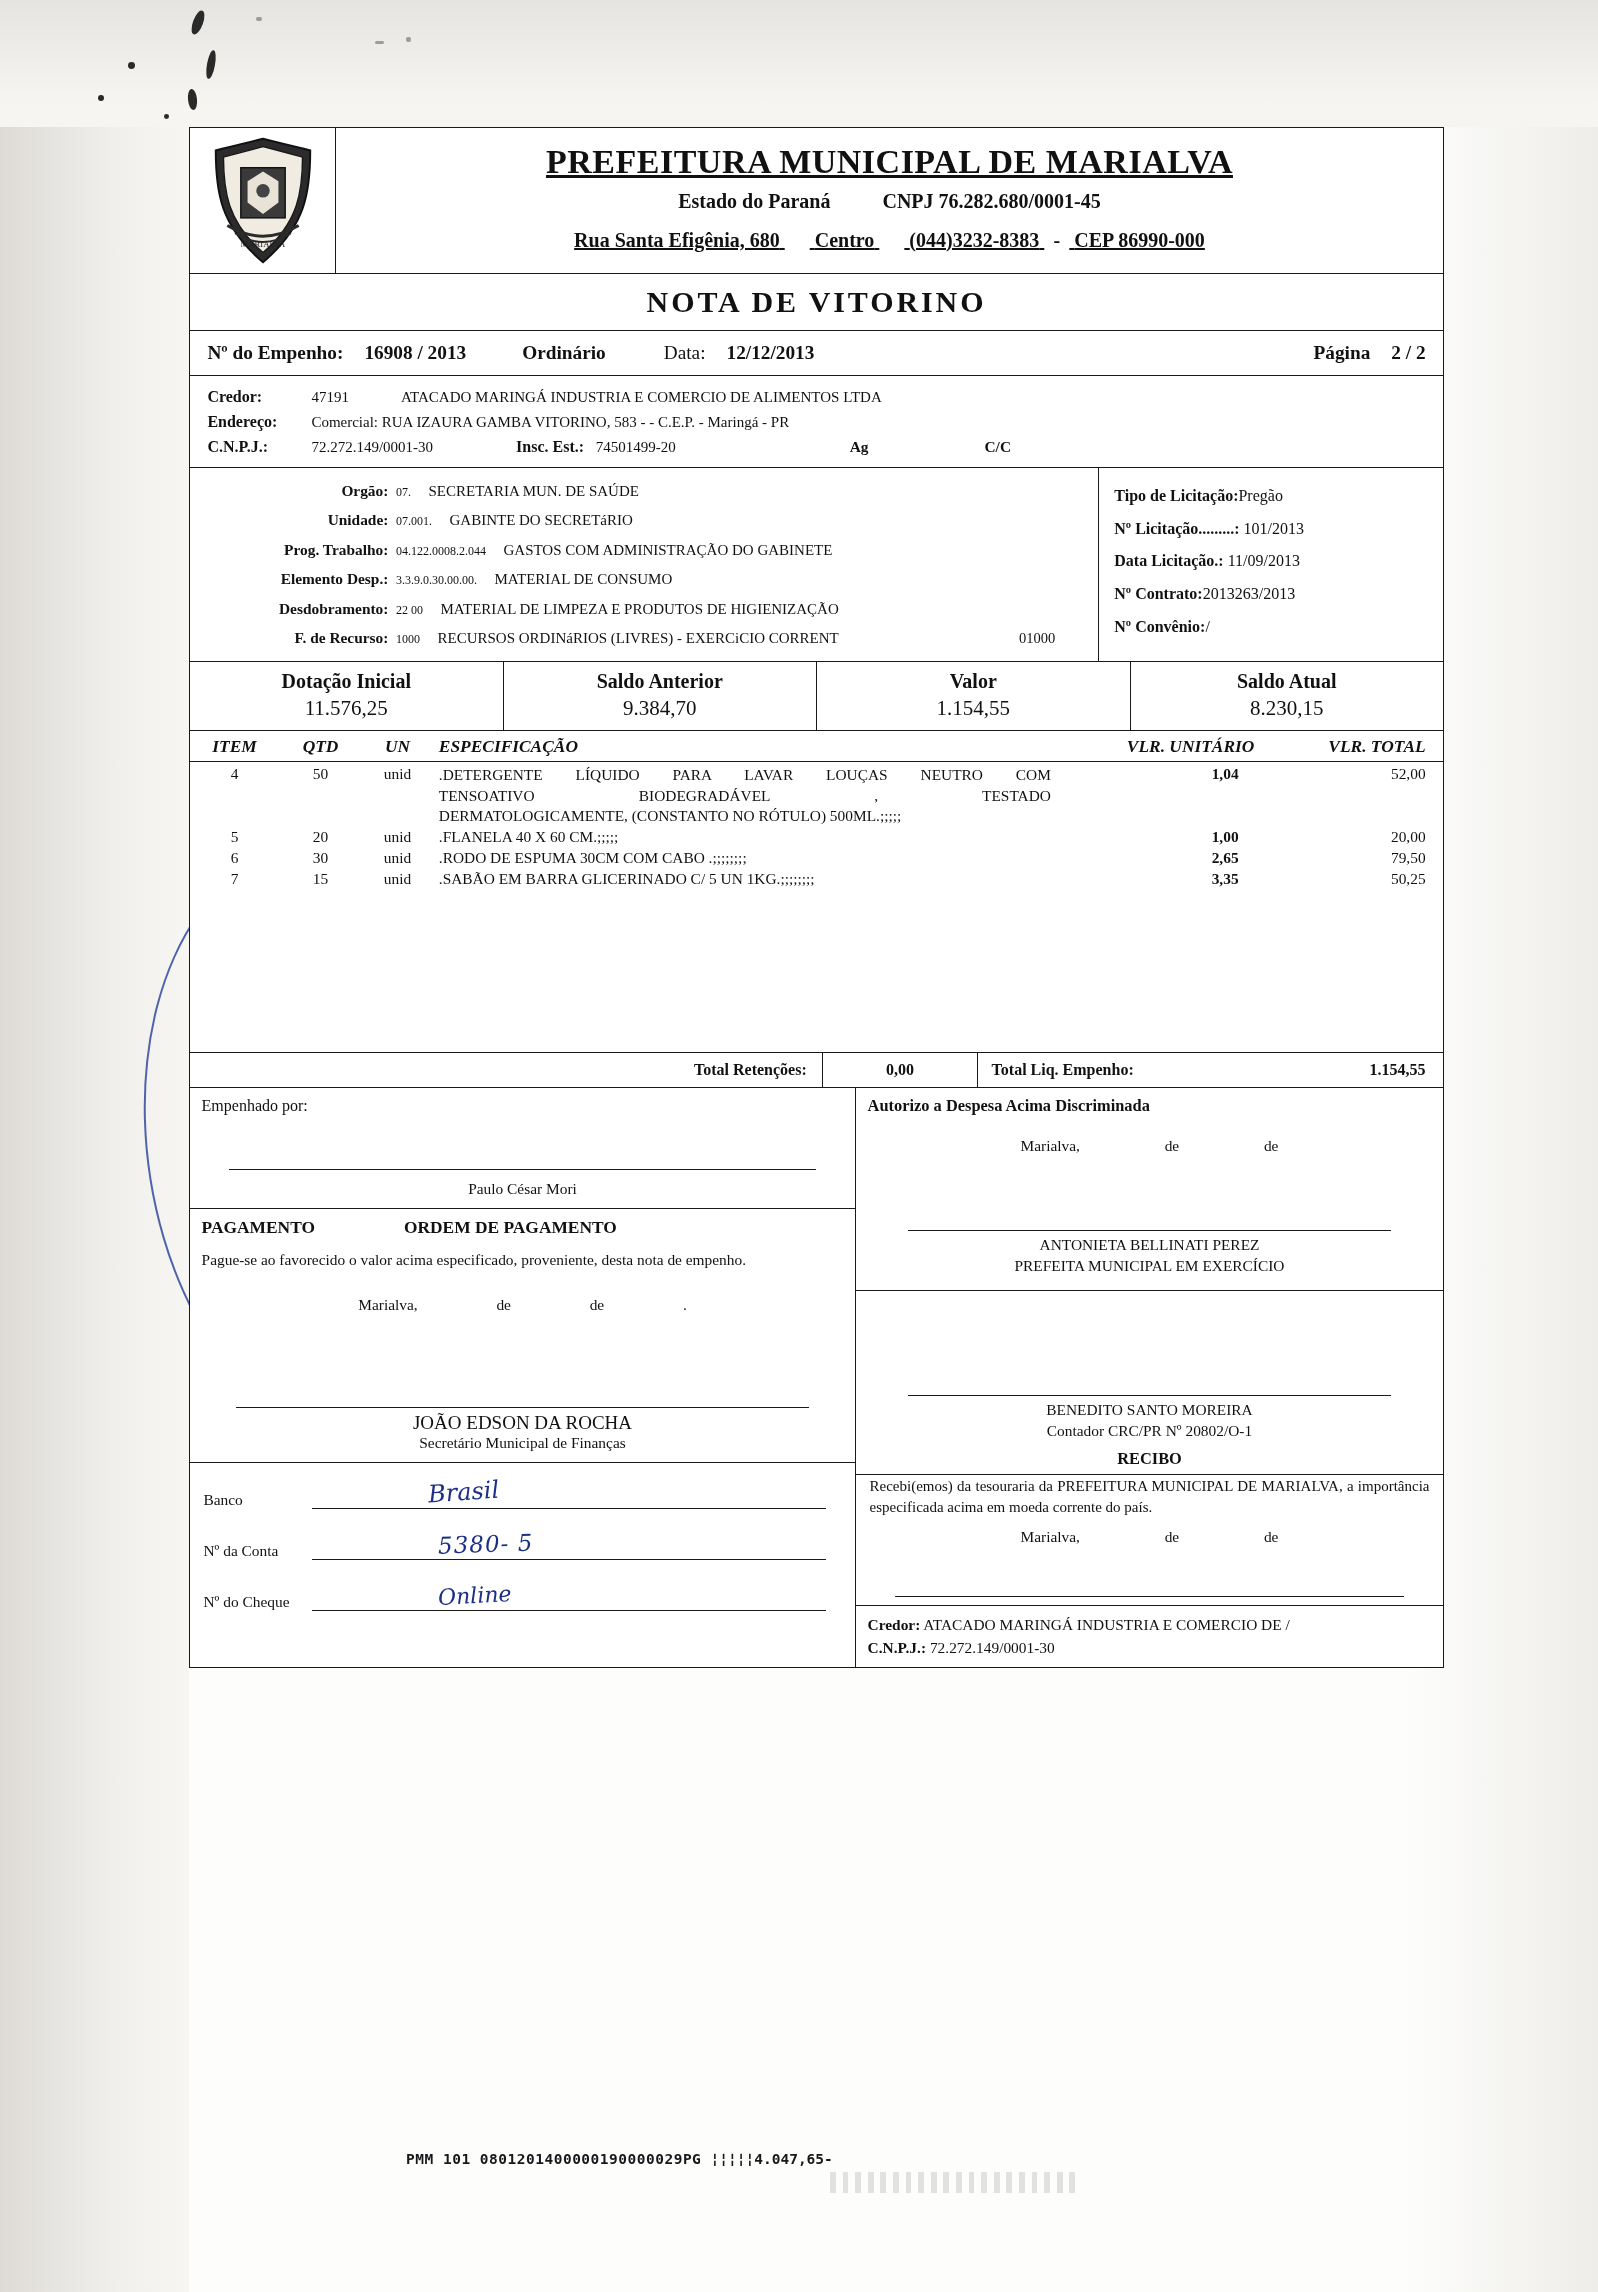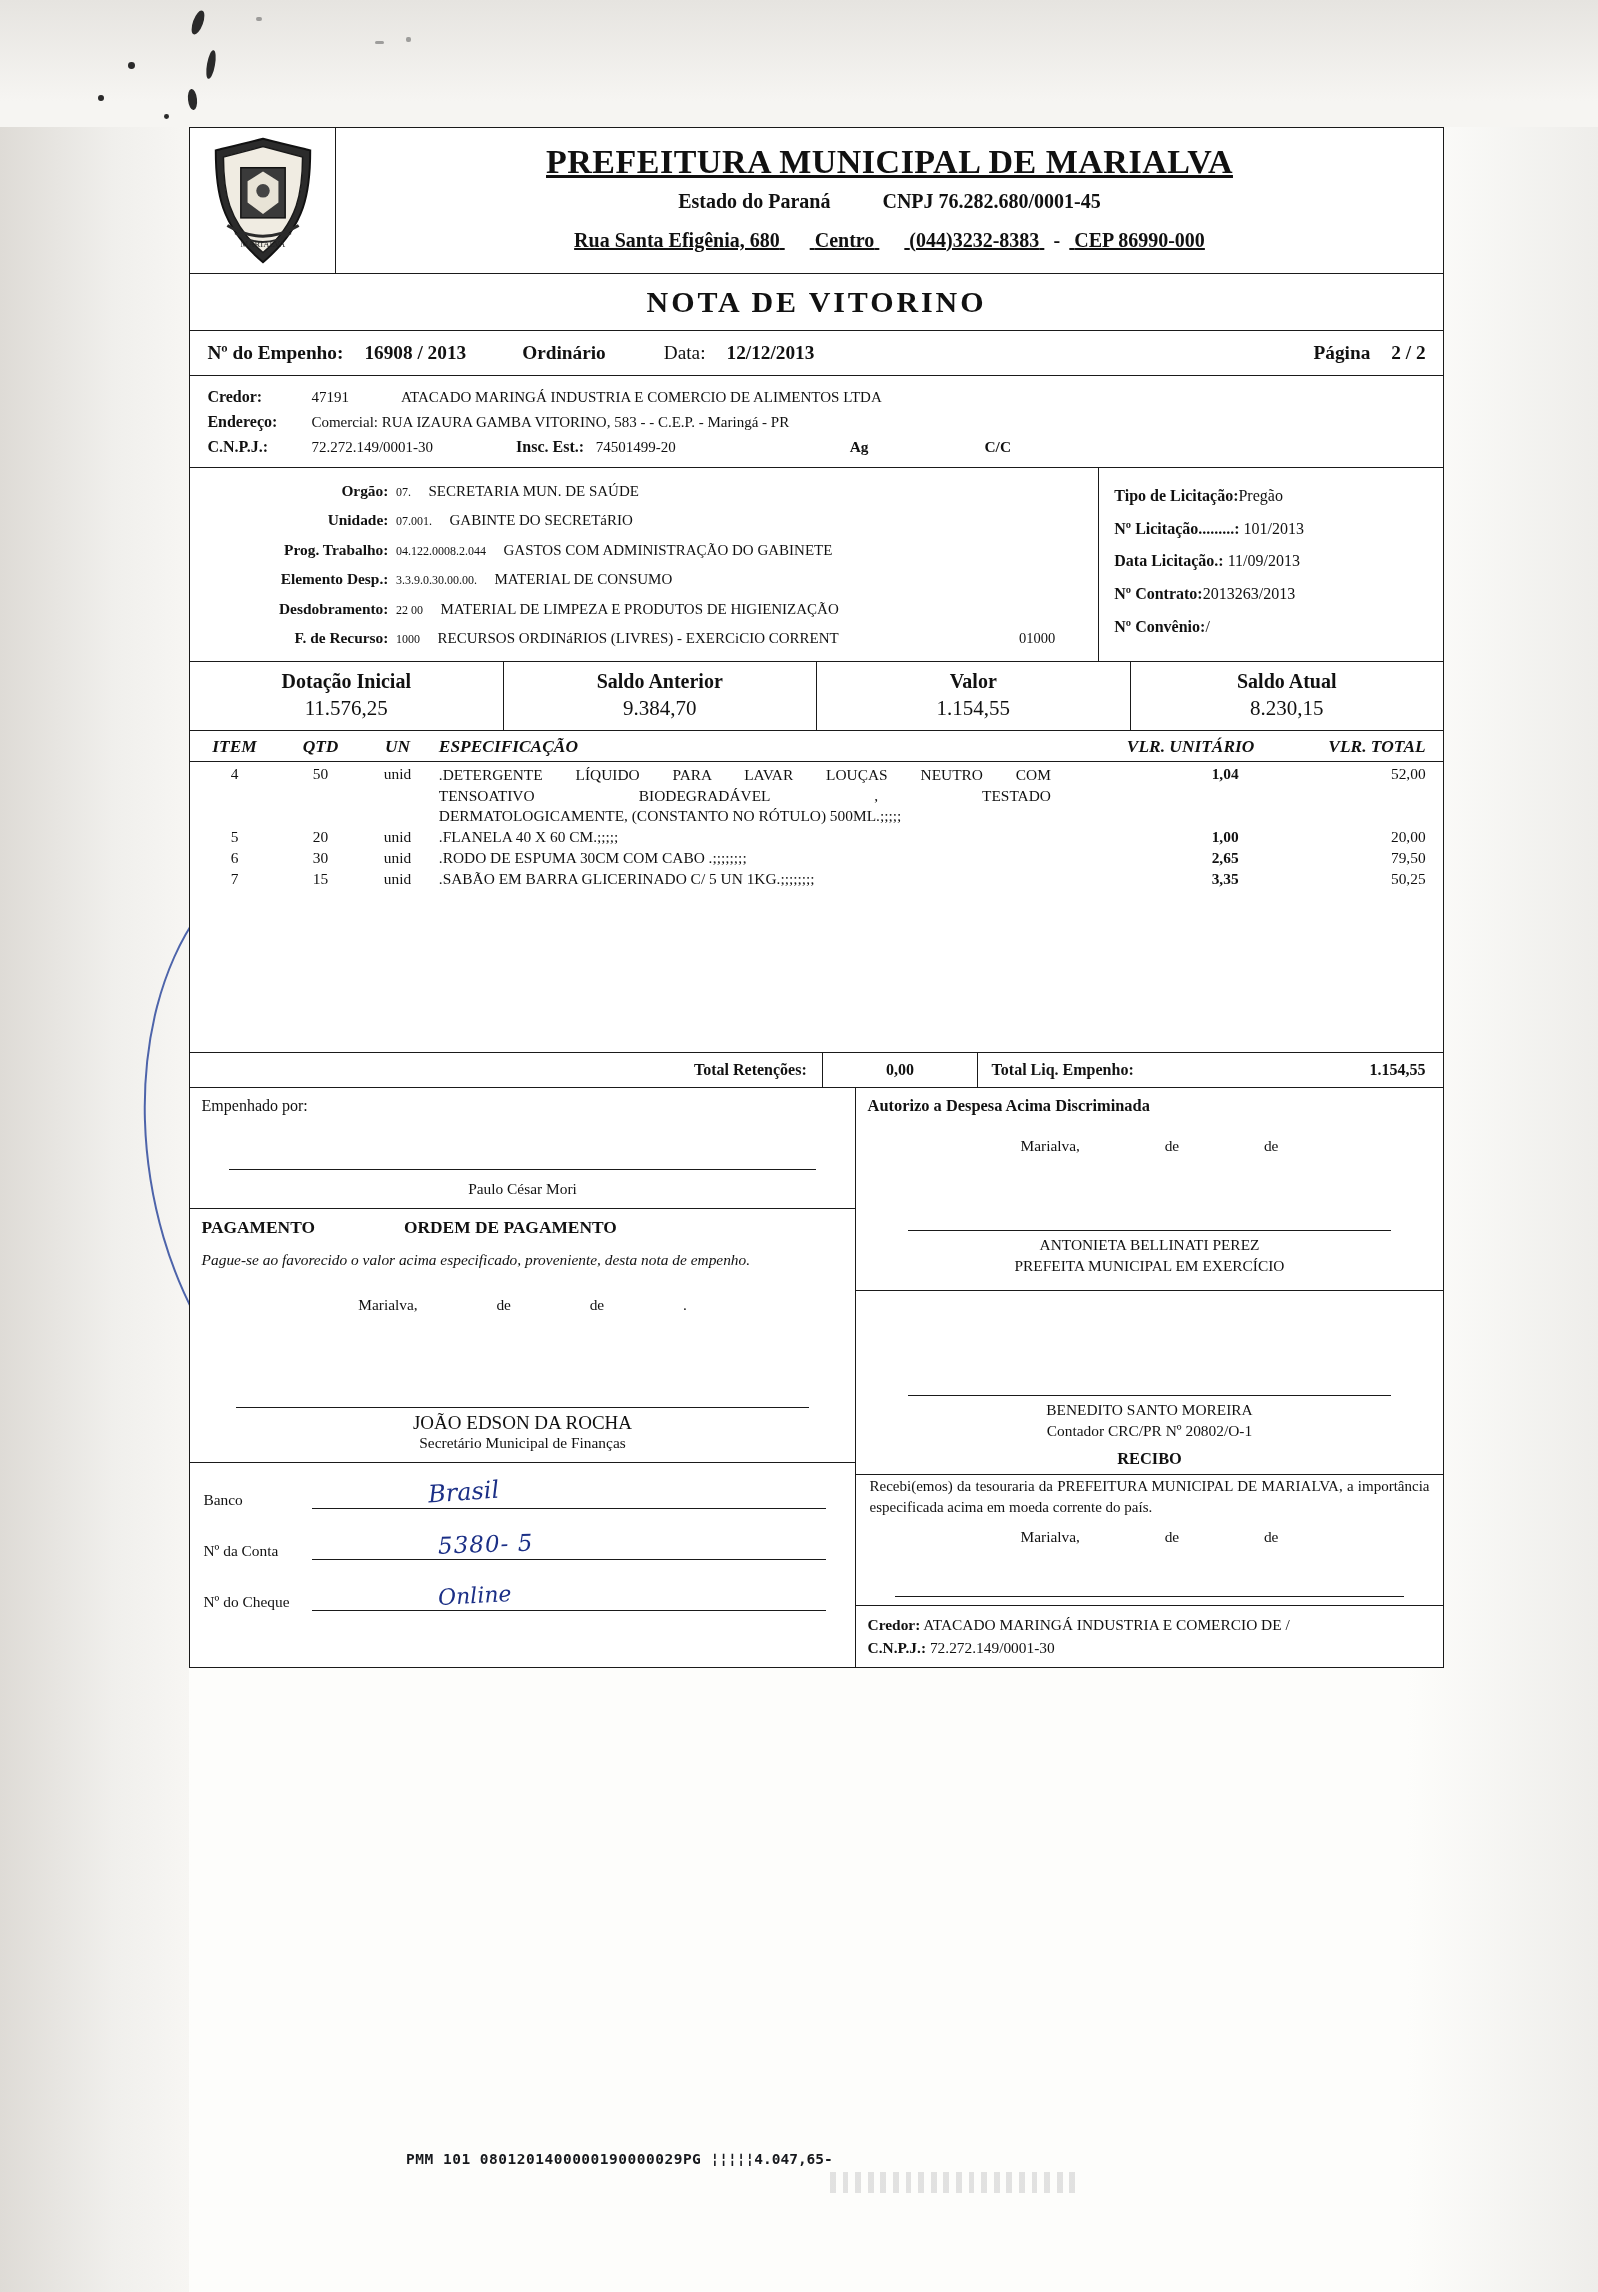--- a/index.html
+++ b/index.html
@@ -129,21 +129,21 @@
   .sig-right{flex:1;box-sizing:border-box;}
   .emp-by{padding:9.7px 0 0 11.6px;font-size:16px;}
   .sig-line-box{padding:54px 39px 5.8px 39px;}
   .sig-line{border-top:1px solid #1a1a1a;}
   .sig-name{text-align:center;font-size:15.4px;padding:3.9px 0 9.7px 0;}
   .pay-head{
     display:flex;align-items:baseline;border-top:1.9px solid #1a1a1a;
     padding:7.7px 0 5.8px 11.6px;font-size:17.4px;font-weight:bold;
   }
   .pay-head .ord{margin-left:89px;}
-  .pay-text{padding:5.8px 17.4px 0 11.6px;font-size:15.4px;line-height:1.45;font-style:italic;}
+  .pay-text{padding:5.8px 17.4px 0 11.6px;font-size:15.4px;line-height:1.45;}
   .pay-place{
     padding:25px 0 0 0;text-align:center;font-size:15.4px;
   }
   .pay-place .sp{display:inline-block;width:71px;}
   .pay-sig{padding:93px 46px 0 46px;}
   .auth-title{padding:8.7px 0 0 11.6px;font-size:16.4px;font-weight:bold;}
   .auth-place{padding:21px 0 0 0;text-align:center;font-size:15.4px;}
   .auth-place .sp{display:inline-block;width:77px;}
   .right-sig-box{padding:54px 52px 0 52px;}
   .right-name{text-align:center;font-size:15.4px;line-height:1.35;padding-top:3.9px;}

